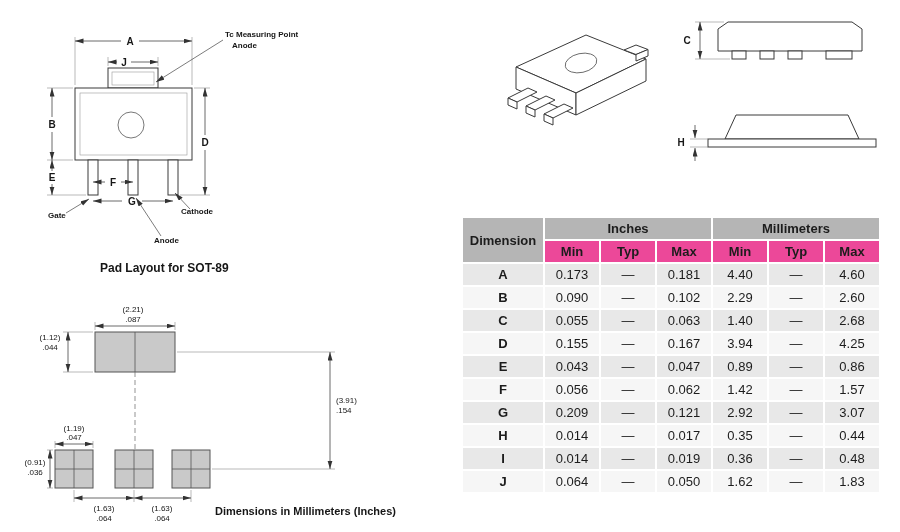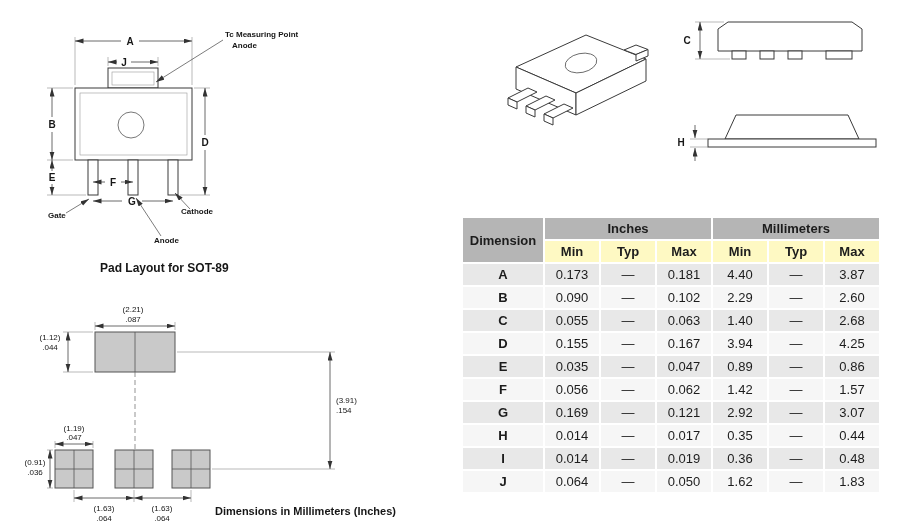--- a/index.html
+++ b/index.html
@@ -26,21 +26,21 @@
   .leader { stroke: #444; stroke-width: 0.7; fill: none; }
 
   
   .table-wrap { left: 461px; top: 216px; width: 422px; }
   .dim-table { border-collapse: separate; border-spacing: 2px; width: 420px; }
   .dim-table th, .dim-table td {
     text-align: center; vertical-align: middle; height: 21px;
     font-size: 13px; color: #1c1c1c; padding: 0 2px; line-height: 1;
   }
   .th-head { background: #b5b5b5; font-weight: bold; }
-  .th-sub  { background: #fef9c3; font-weight: bold; }
+  .th-sub  { background: #ec4899; font-weight: bold; }
   .r0 td { background: #e8e8e8; }
   .r1 td { background: #f6f6f6; }
   .c-dim { font-weight: bold; }
 </style>
 </head>
 <body>
 
 <div class="page">
 
   <svg class="abs" style="left:20px;top:5px" width="300" height="250" viewBox="0 0 300 250">
@@ -295,21 +295,21 @@
         </tr>
       </thead>
       <tbody>
         <tr class="r0">
           <td class="c-dim">A</td>
           <td>0.173</td>
           <td>—</td>
           <td>0.181</td>
           <td>4.40</td>
           <td>—</td>
-          <td>3.87</td>
+          <td>4.60</td>
         </tr>
         <tr class="r1">
           <td class="c-dim">B</td>
           <td>0.090</td>
           <td>—</td>
           <td>0.102</td>
           <td>2.29</td>
           <td>—</td>
           <td>2.60</td>
         </tr>
@@ -326,39 +326,39 @@
           <td class="c-dim">D</td>
           <td>0.155</td>
           <td>—</td>
           <td>0.167</td>
           <td>3.94</td>
           <td>—</td>
           <td>4.25</td>
         </tr>
         <tr class="r0">
           <td class="c-dim">E</td>
-          <td>0.035</td>
+          <td>0.043</td>
           <td>—</td>
           <td>0.047</td>
           <td>0.89</td>
           <td>—</td>
           <td>0.86</td>
         </tr>
         <tr class="r1">
           <td class="c-dim">F</td>
           <td>0.056</td>
           <td>—</td>
           <td>0.062</td>
           <td>1.42</td>
           <td>—</td>
           <td>1.57</td>
         </tr>
         <tr class="r0">
           <td class="c-dim">G</td>
-          <td>0.169</td>
+          <td>0.209</td>
           <td>—</td>
           <td>0.121</td>
           <td>2.92</td>
           <td>—</td>
           <td>3.07</td>
         </tr>
         <tr class="r1">
           <td class="c-dim">H</td>
           <td>0.014</td>
           <td>—</td>

